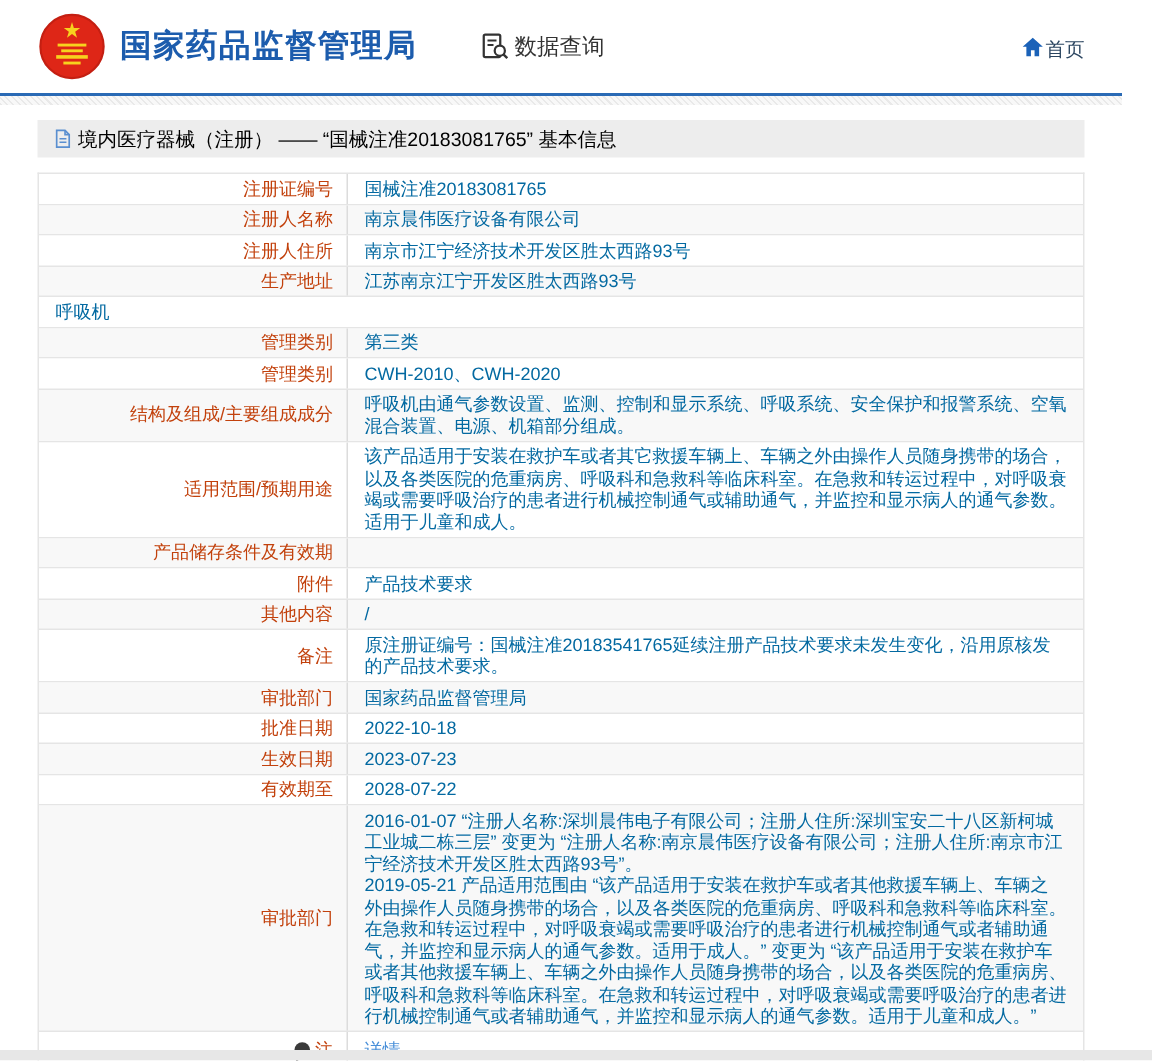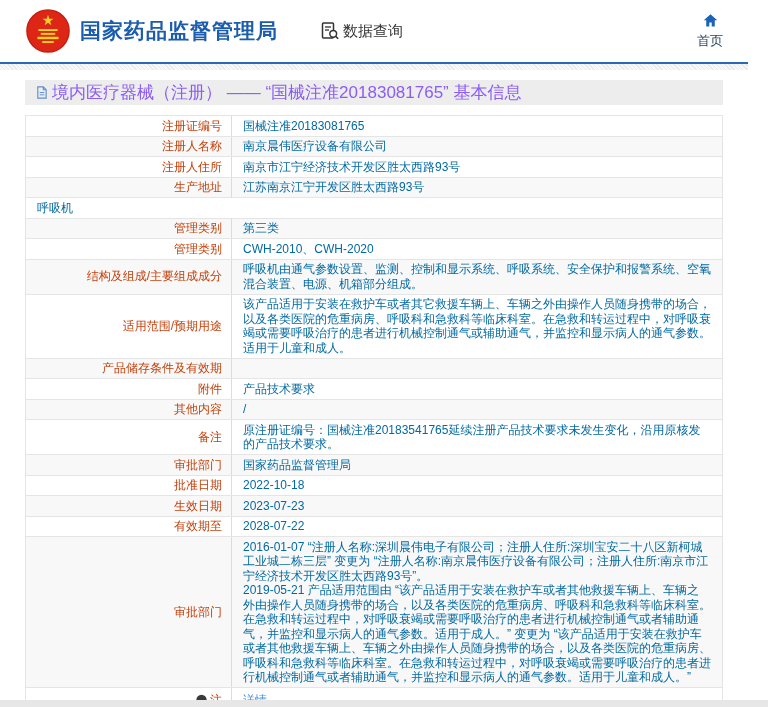--- a/index.html
+++ b/index.html
@@ -10,33 +10,33 @@
   
   .header { height:62px; display:flex; align-items:center; padding:0 25px; background:#fff; }
   .logo { width:46px; height:46px; flex:0 0 auto; }
   .org-names { margin-left:9px; display:flex; flex-direction:column; }
   .org-cn { font-size:21px; font-weight:bold; color:#1c5cad; letter-spacing:1px; line-height:24px; }
   .org-en { font-size:10px; color:#3a77c0; line-height:12px; }
   .nav-query { display:flex; align-items:center; margin-left:42px; cursor:pointer;font-family:Liberation Serif, serif; }
   .nav-query svg { width:20px; height:20px; }
   .nav-query-label { font-size:15px; color:#333; margin-left:3px; }
   .header-spacer { flex:1; }
-  .nav-item { display:flex; flex-direction:column; align-items:center; margin-left:34px; cursor:pointer; }
+  .nav-item { display:flex; flex-direction:row; align-items:center; margin-left:34px; cursor:pointer; }
   .nav-item svg { width:17px; height:17px; }
   .nav-item-label { font-size:13px; color:#2b4560; margin-top:3px; white-space:nowrap; }
 
   .header-rule { border-top:2px solid #2a6ab5; }
   .header-hatch { height:6px;
     background:repeating-linear-gradient(45deg,#e9e9e9 0 1px,#f8f8f8 1px 3px); }
 
   
   .breadcrumb { margin:10px 25px 0 25px; background:#ededed; height:25px;
     display:flex; align-items:center; padding:0 10px; }
   .breadcrumb svg { width:13px; height:13px; flex:0 0 auto; }
-  .breadcrumb-text { font-size:17px; color:#8b5cf6; margin-left:4px; white-space:nowrap; }
+  .breadcrumb-text { font-size:13px; color:#000000; margin-left:4px; white-space:nowrap; }
 
   
   .info-table { margin:10px 25px 0 25px; border:1px solid #e5e5e5; border-bottom:none;
     font-size:12px; line-height:14.5px; }
   .trow { display:flex; border-bottom:1px solid #e5e5e5; background:#fff; }
   .trow.alt { background:#f8f8f8; }
   .tlabel { width:206px; flex:0 0 auto; text-align:right; color:#c2410c;
     padding:2.5px 9px 2.5px 4px; border-right:1px solid #dcdcdc;
     display:flex; justify-content:flex-end; align-items:center; }
   .tvalue { flex:1; color:#0369a1; padding:2.5px 11px; white-space:pre-line; }

